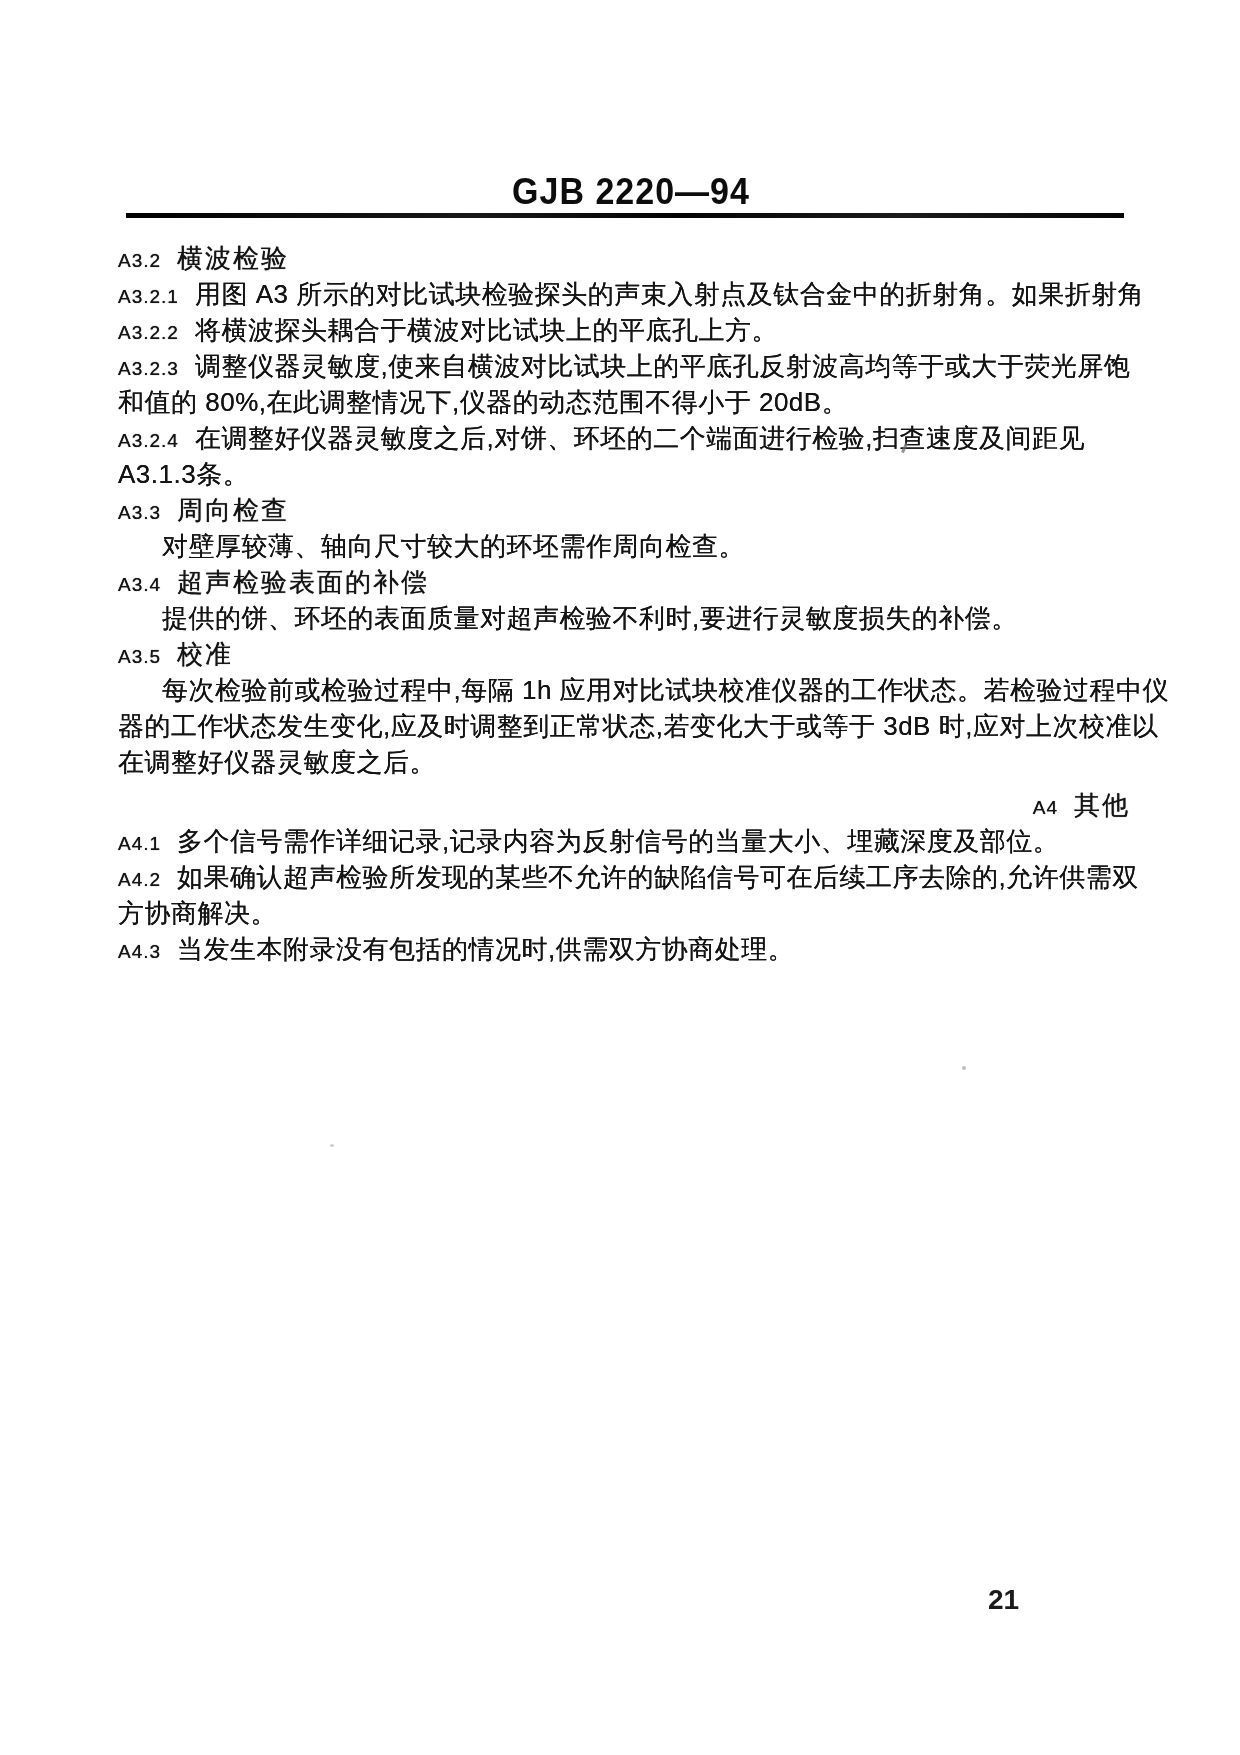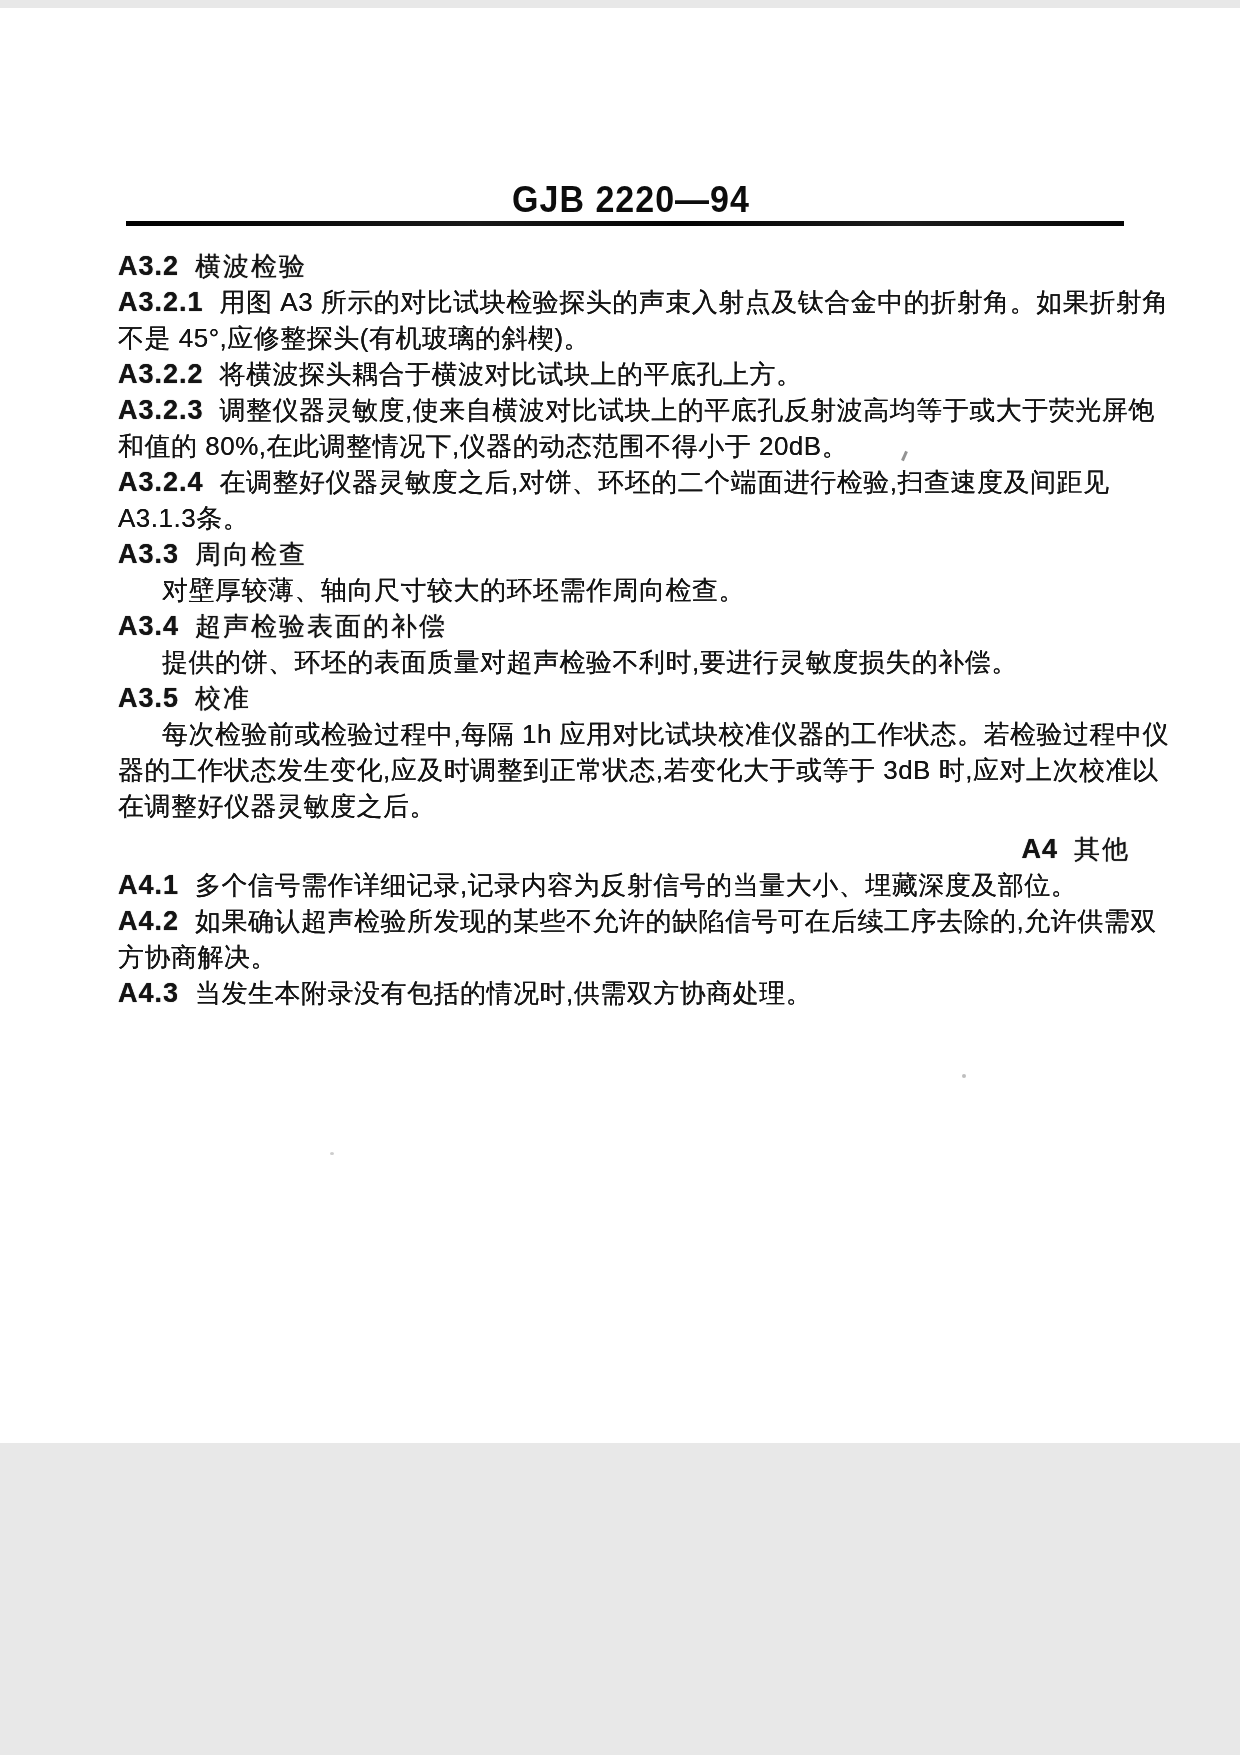--- a/index.html
+++ b/index.html
@@ -1,19 +1,19 @@
 <!DOCTYPE html>
 <html><head>
 <meta charset="utf-8">
 <style>
   html,body{margin:0;padding:0;background:#e8e8e8;}
   .page{
     position:relative;
-    width:1240px;height:1435px;
-    margin:8px auto;
+    width:1240px;height:1755px;
+    margin:0 auto;
     background:#ffffff;
     font-family:"Liberation Sans", sans-serif;
     color:#141414;
     overflow:hidden;
   }
   .doc-header{
     position:absolute;
     top:172px;left:120px;width:1004px;
     text-align:center;
   }
@@ -36,22 +36,22 @@
     top:240px;left:118px;width:1012px;
     font-size:26px;
     text-shadow:0 0 0.6px currentColor;
   }
   .line{
     line-height:36px;
     height:36px;
     white-space:nowrap;
   }
   .line .num{
-    font-weight:bold;
-    font-size:27px;
+    font-weight:normal;
+    font-size:19px;
     letter-spacing:1px;
     margin-right:16px;
     text-shadow:0 0 0.8px currentColor;
   }
   .line.heading .txt{
     font-weight:normal;
     letter-spacing:2px;
     text-shadow:0 0 0.8px currentColor;
   }
   .line .txt{ letter-spacing:0.5px; }
@@ -84,23 +84,20 @@
   <div class="content">
 
     <div class="line heading">
       <span class="num">A3.2</span><span class="txt">横波检验</span>
     </div>
 
     <div class="line clause">
       <span class="num">A3.2.1</span><span class="txt">用图 A3 所示的对比试块检验探头的声束入射点及钛合金中的折射角。如果折射角</span>
     </div>
 
-    <div class="line">
-      <span class="txt">不是 45°,应修整探头(有机玻璃的斜楔)。</span>
-    </div>
 
     <div class="line clause">
       <span class="num">A3.2.2</span><span class="txt">将横波探头耦合于横波对比试块上的平底孔上方。</span>
     </div>
 
     <div class="line clause">
       <span class="num">A3.2.3</span><span class="txt">调整仪器灵敏度,使来自横波对比试块上的平底孔反射波高均等于或大于荧光屏饱</span>
     </div>
 
     <div class="line">

